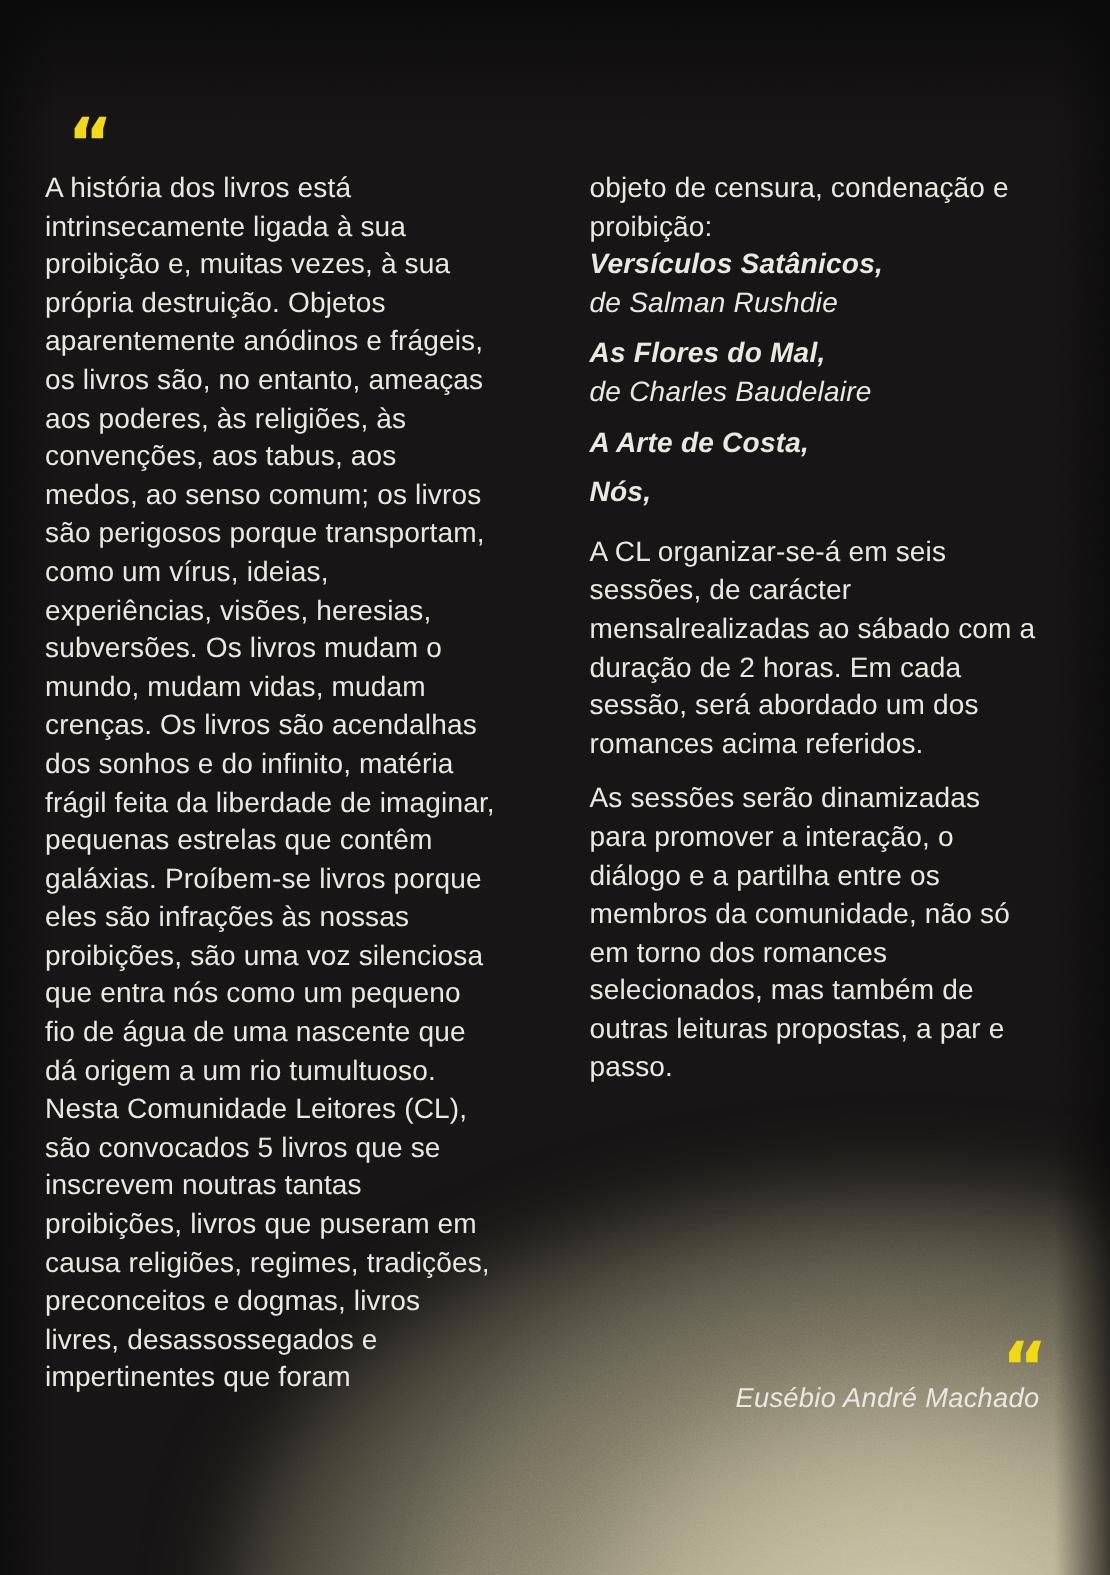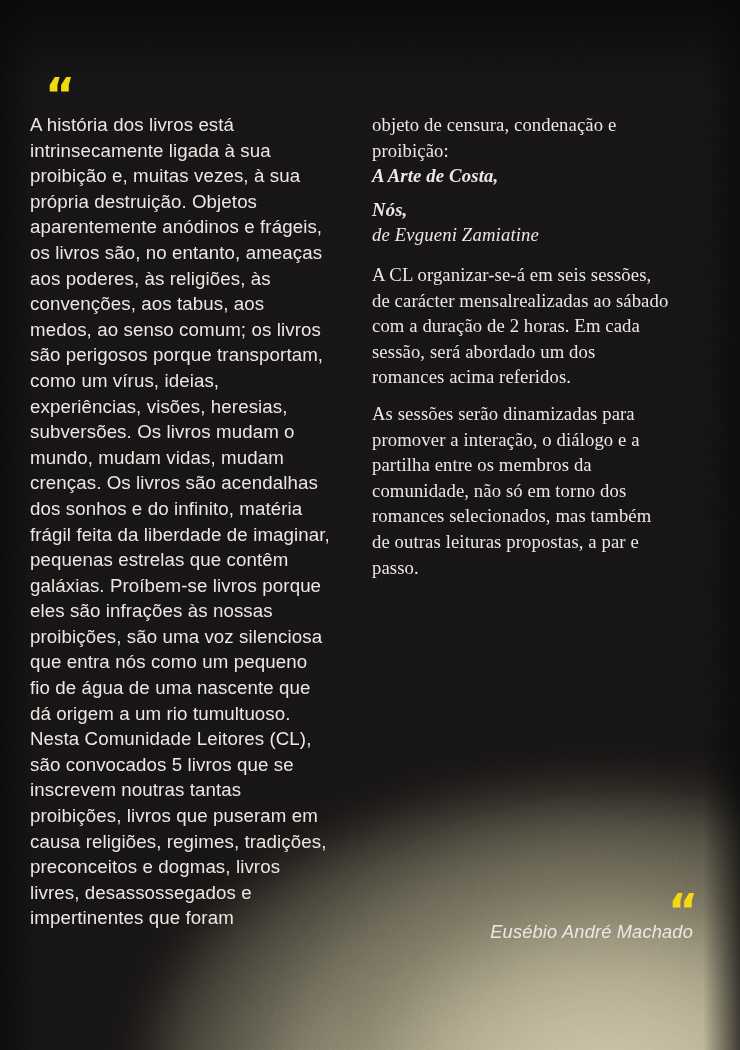--- a/index.html
+++ b/index.html
@@ -102,24 +102,23 @@
     font-size: 18.7px;
     line-height: 25.6px;
     letter-spacing: .1px;
   }
   .col-left {
     left: 30px;
     top: 112px;
     width: 300px;
   }
   .col-right {
-    left: 372px;
+    left: 393px;
     top: 112px;
     width: 300px;
-    font-family: Liberation Serif, serif;
   }
 
   .para { margin: 0; }
   .para + .para { margin-top: 11px; }
 
   .gap-para { margin-top: 7px; }
 
   .booklist {
     margin: 0;
     padding: 0;
@@ -179,25 +178,32 @@
 
     <div class="col col-left">
       <p class="para">A história dos livros está intrinsecamente ligada à sua proibição e, muitas vezes, à sua própria destruição. Objetos aparentemente anódinos e frágeis, os livros são, no entanto, ameaças aos poderes, às religiões, às convenções, aos tabus, aos medos, ao senso comum; os livros são perigosos porque transportam, como um vírus, ideias, experiências, visões, heresias, subversões. Os livros mudam o mundo, mudam vidas, mudam crenças. Os livros são acendalhas dos sonhos e do infinito, matéria frágil feita da liberdade de imaginar, pequenas estrelas que contêm galáxias. Proíbem-se livros porque eles são infrações às nossas proibições, são uma voz silenciosa que entra nós como um pequeno fio de água de uma nascente que dá origem a um rio tumultuoso. Nesta Comunidade Leitores (CL), são convocados 5 livros que se inscrevem noutras tantas proibições, livros que puseram em causa religiões, regimes, tradições, preconceitos e dogmas, livros livres, desassossegados e impertinentes que foram</p>
     </div>
 
     <div class="col col-right">
       <p class="para">objeto de censura, condenação e proibição:</p>
 
       <ul class="booklist gap-para">
         <li class="book">
+          <span class="book-title">Versículos Satânicos,</span>
+          <span class="book-author">de Salman Rushdie</span>
+        </li>
+        <li class="book">
+          <span class="book-title">As Flores do Mal,</span>
+          <span class="book-author">de Charles Baudelaire</span>
+        </li>
+        <li class="book">
           <span class="book-title">A Arte de Costa,</span>
         </li>
         <li class="book">
           <span class="book-title">Nós,</span>
-          <span class="book-author">de Evgueni Zamiatine</span>
         </li>
       </ul>
 
       <p class="para gap-para">A CL organizar-se-á em seis sessões, de carácter mensalrealizadas ao sábado com a duração de 2 horas. Em cada sessão, será abordado um dos romances acima referidos.</p>
 
       <p class="para">As sessões serão dinamizadas para promover a interação, o diálogo e a partilha entre os membros da comunidade, não só em torno dos romances selecionados, mas também de outras leituras propostas, a par e passo.</p>
     </div>
 
     <div class="quote-mark quote-close">“</div>
 

